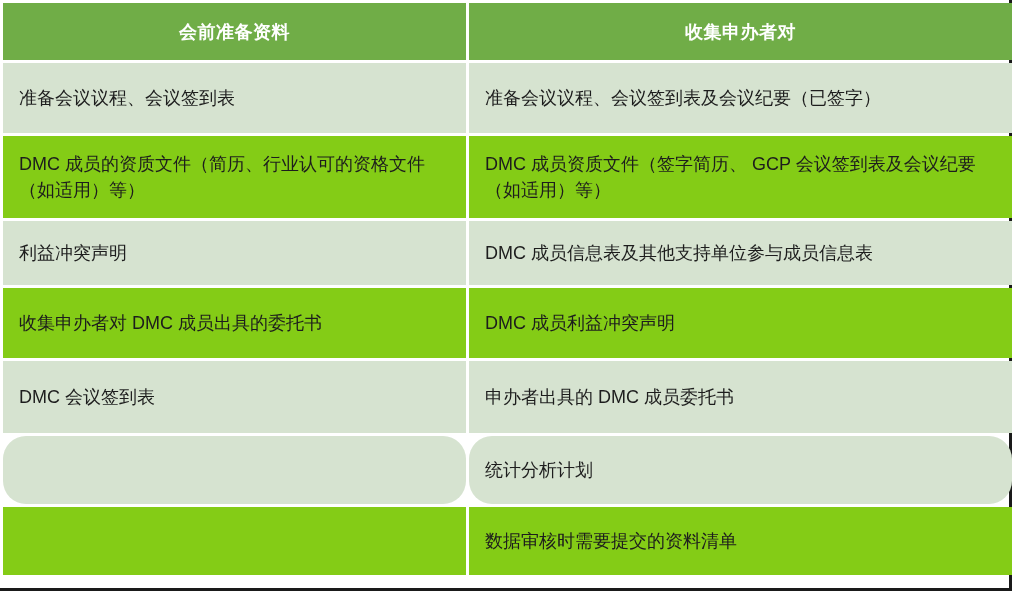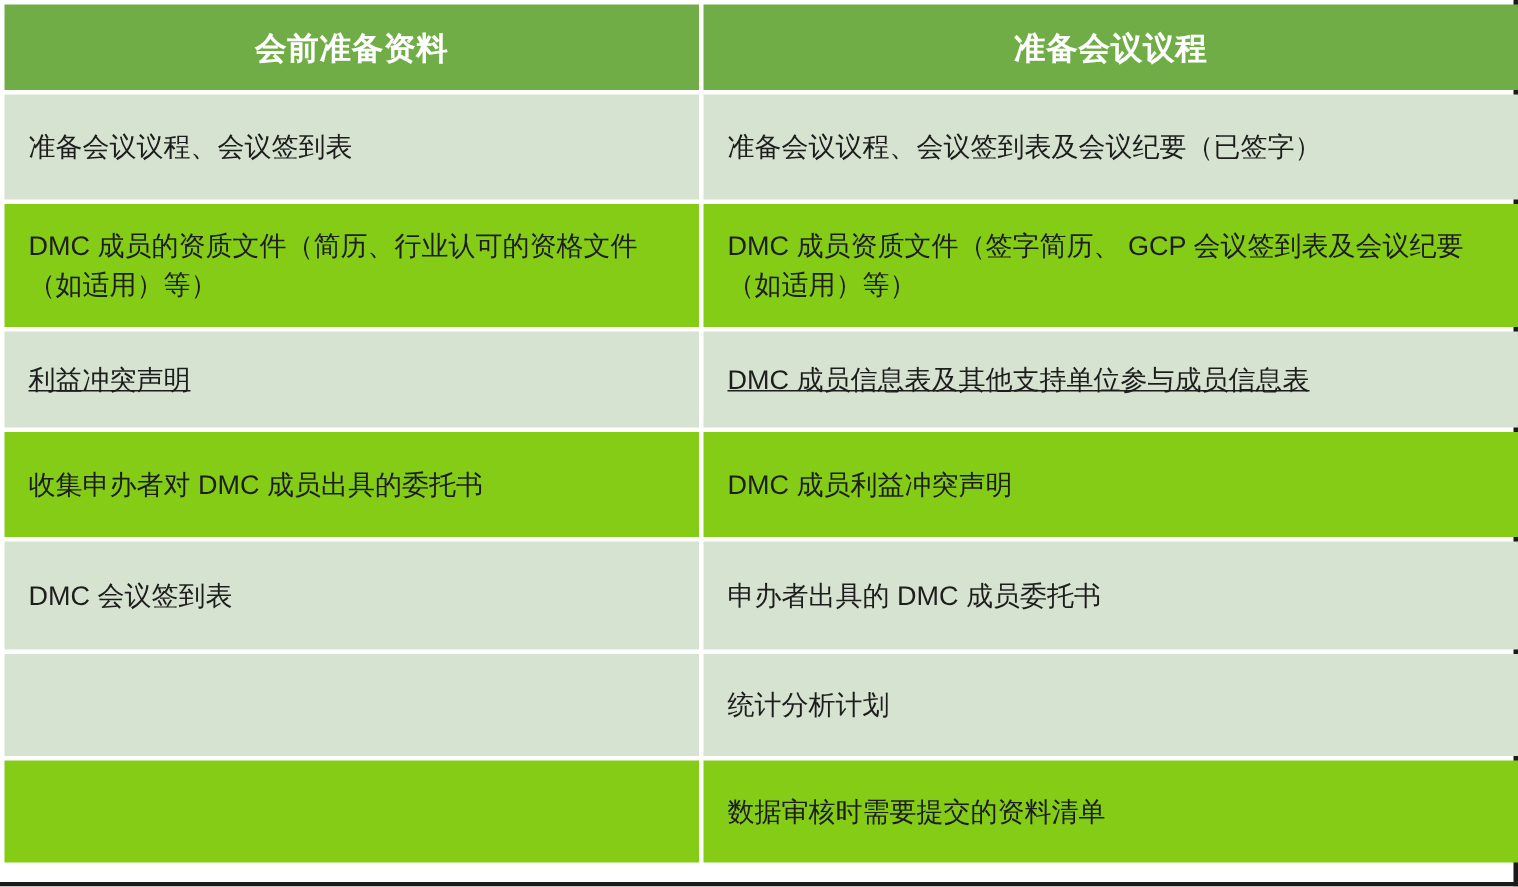--- a/index.html
+++ b/index.html
@@ -32,21 +32,21 @@
     margin: 0;
     padding: 0;
   }
 
   col.c1 { width: 463px; }
   col.c2 { width: 543px; }
 
   th.hdr {
     background: #70AD47;
     color: #ffffff;
-    font-size: 21px;
+    font-size: 18px;
     font-weight: bold;
     text-align: center;
     vertical-align: middle;
     height: 57px;
     padding: 0 10px;
     letter-spacing: 0.5px;
     border: none;
   }
 
   td.cell {
@@ -62,40 +62,40 @@
   }
 
   tr.band-dark td.cell { background: #D6E3D0; margin-top: 13px; }
   tr.band-light td.cell { background: #84cc16; }
 
   td.cell.empty { color: transparent; }
 
   
   tr.r-1 td.cell { height: 58px; }
   tr.r-2 td.cell { height: 70px; }
-  tr.r-3 td.cell { height: 52px; text-decoration: underline; }
+  tr.r-3 td.cell { height: 52px; }
   tr.r-4 td.cell { height: 58px; margin-left: 40px; }
   tr.r-5 td.cell { height: 60px; }
   tr.r-6 td.cell { height: 58px; }
-  tr.r-7 td.cell { height: 56px; }
+  tr.r-7 td.cell { height: 56px; border-radius: 23px; }
   tr.r-8 td.cell { height: 56px; }
 </style>
 </head>
 <body>
 
 <div id="table-wrap">
   <table class="doc-table">
     <colgroup>
       <col class="c1">
       <col class="c2">
     </colgroup>
     <thead>
       <tr>
         <th class="hdr">会前准备资料</th>
-        <th class="hdr">准备会议议程</th>
+        <th class="hdr">收集申办者对</th>
       </tr>
     </thead>
     <tbody>
       <tr class="band-dark r-1">
         <td class="cell">准备会议议程、会议签到表</td>
         <td class="cell">准备会议议程、会议签到表及会议纪要（已签字）</td>
       </tr>
       <tr class="band-light r-2">
         <td class="cell">DMC 成员的资质文件（简历、行业认可的资格文件（如适用）等）</td>
         <td class="cell">DMC 成员资质文件（签字简历、 GCP 会议签到表及会议纪要（如适用）等）</td>

